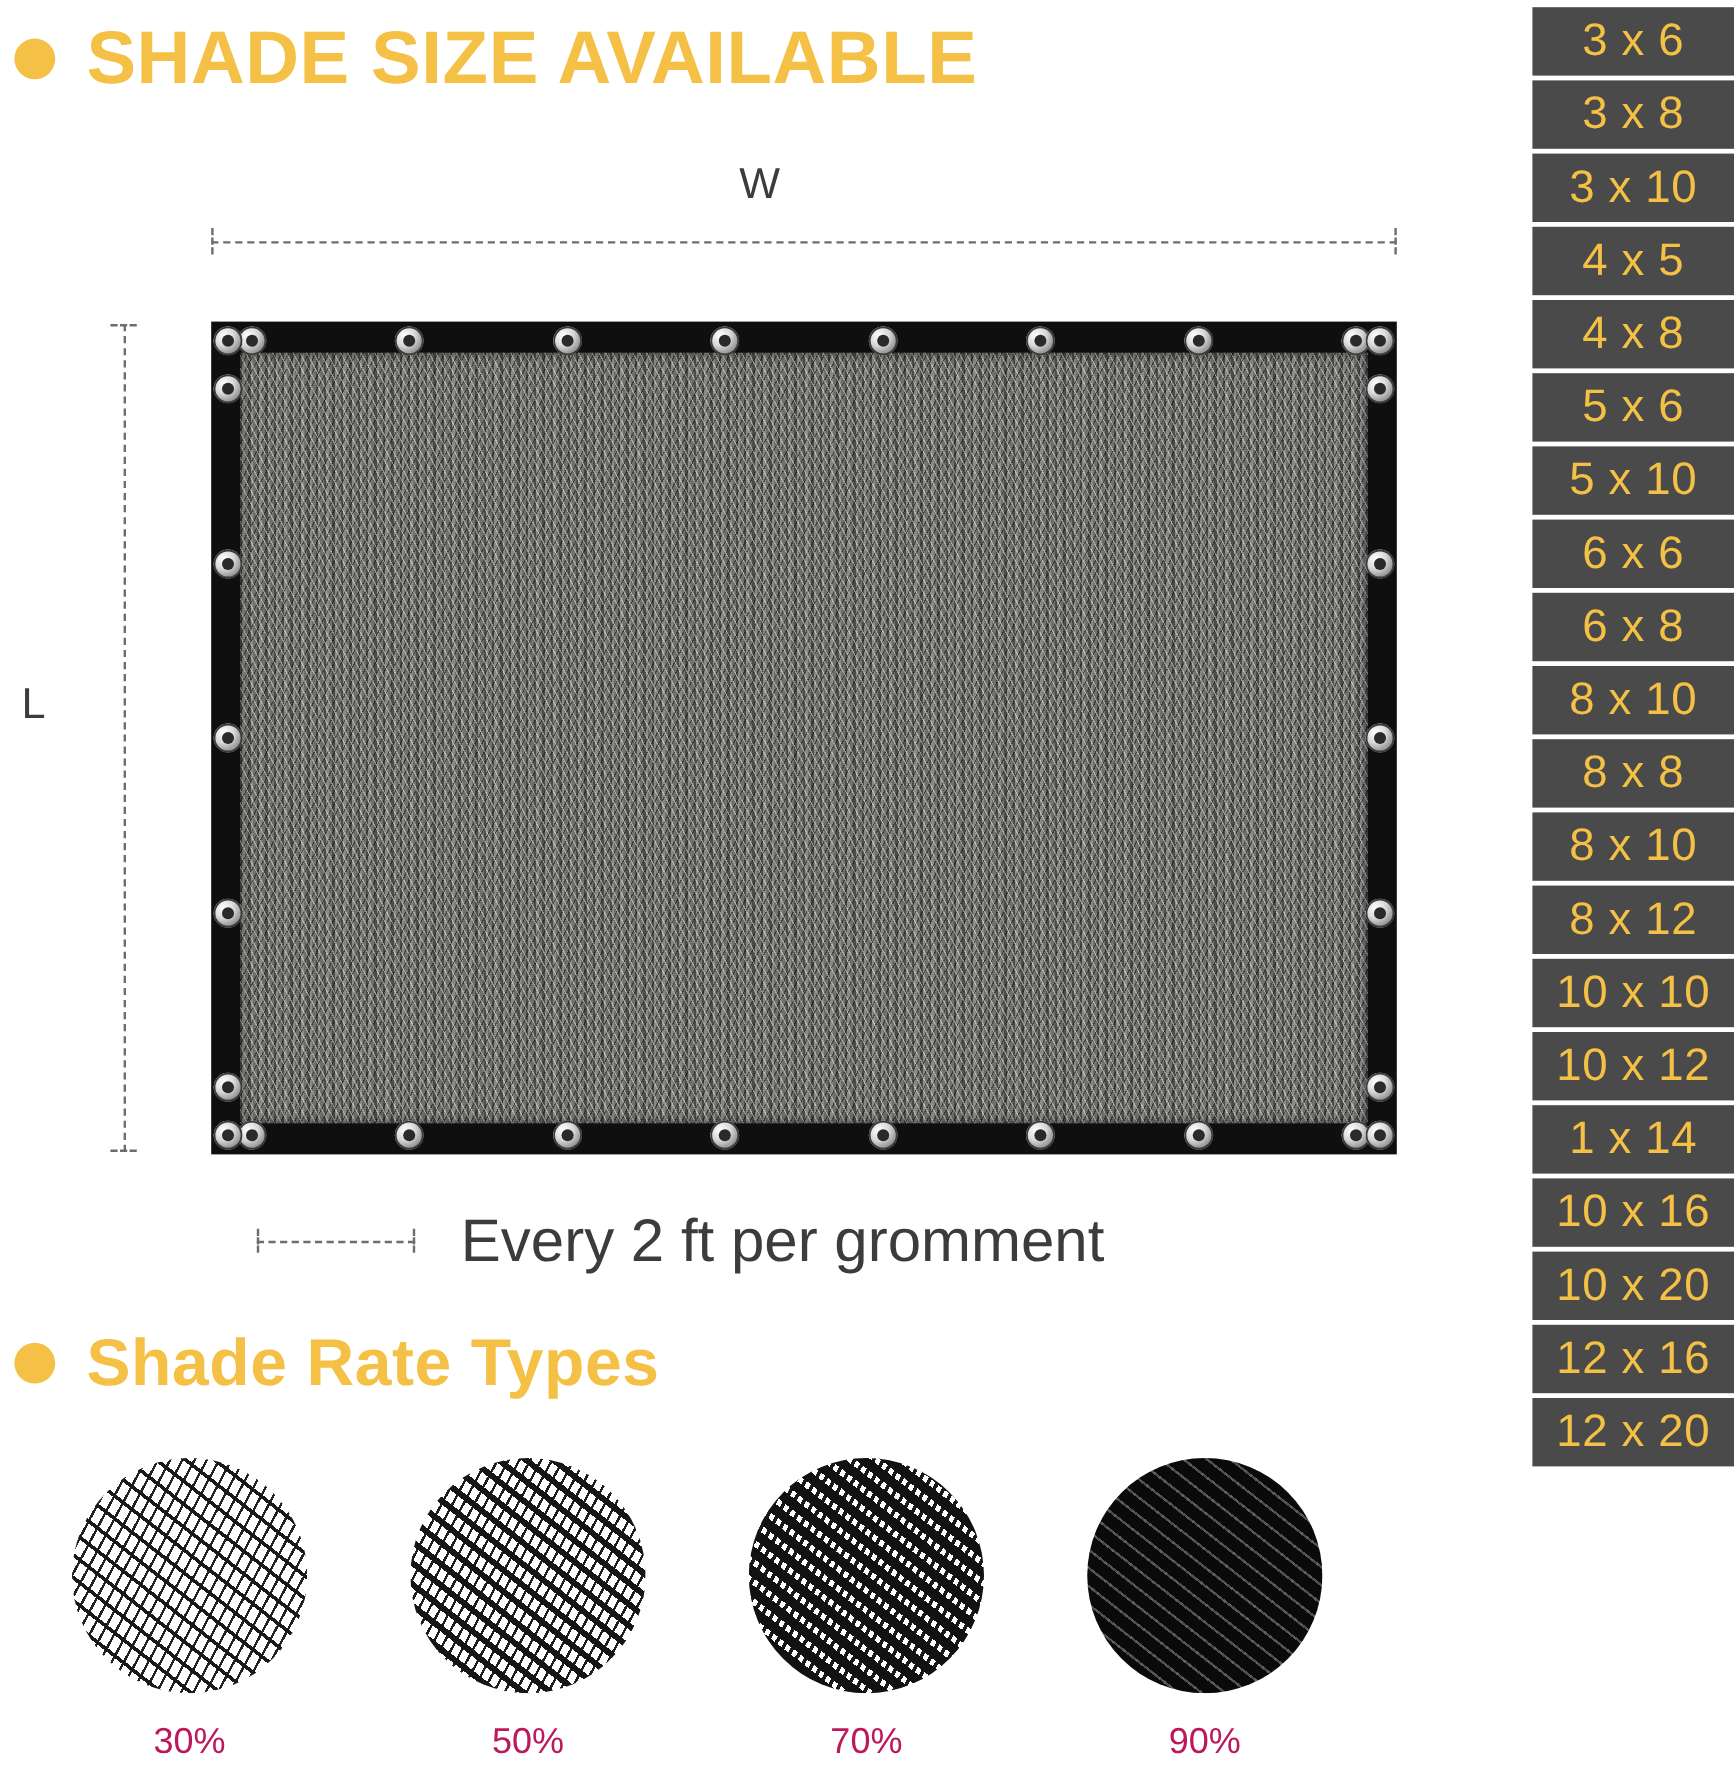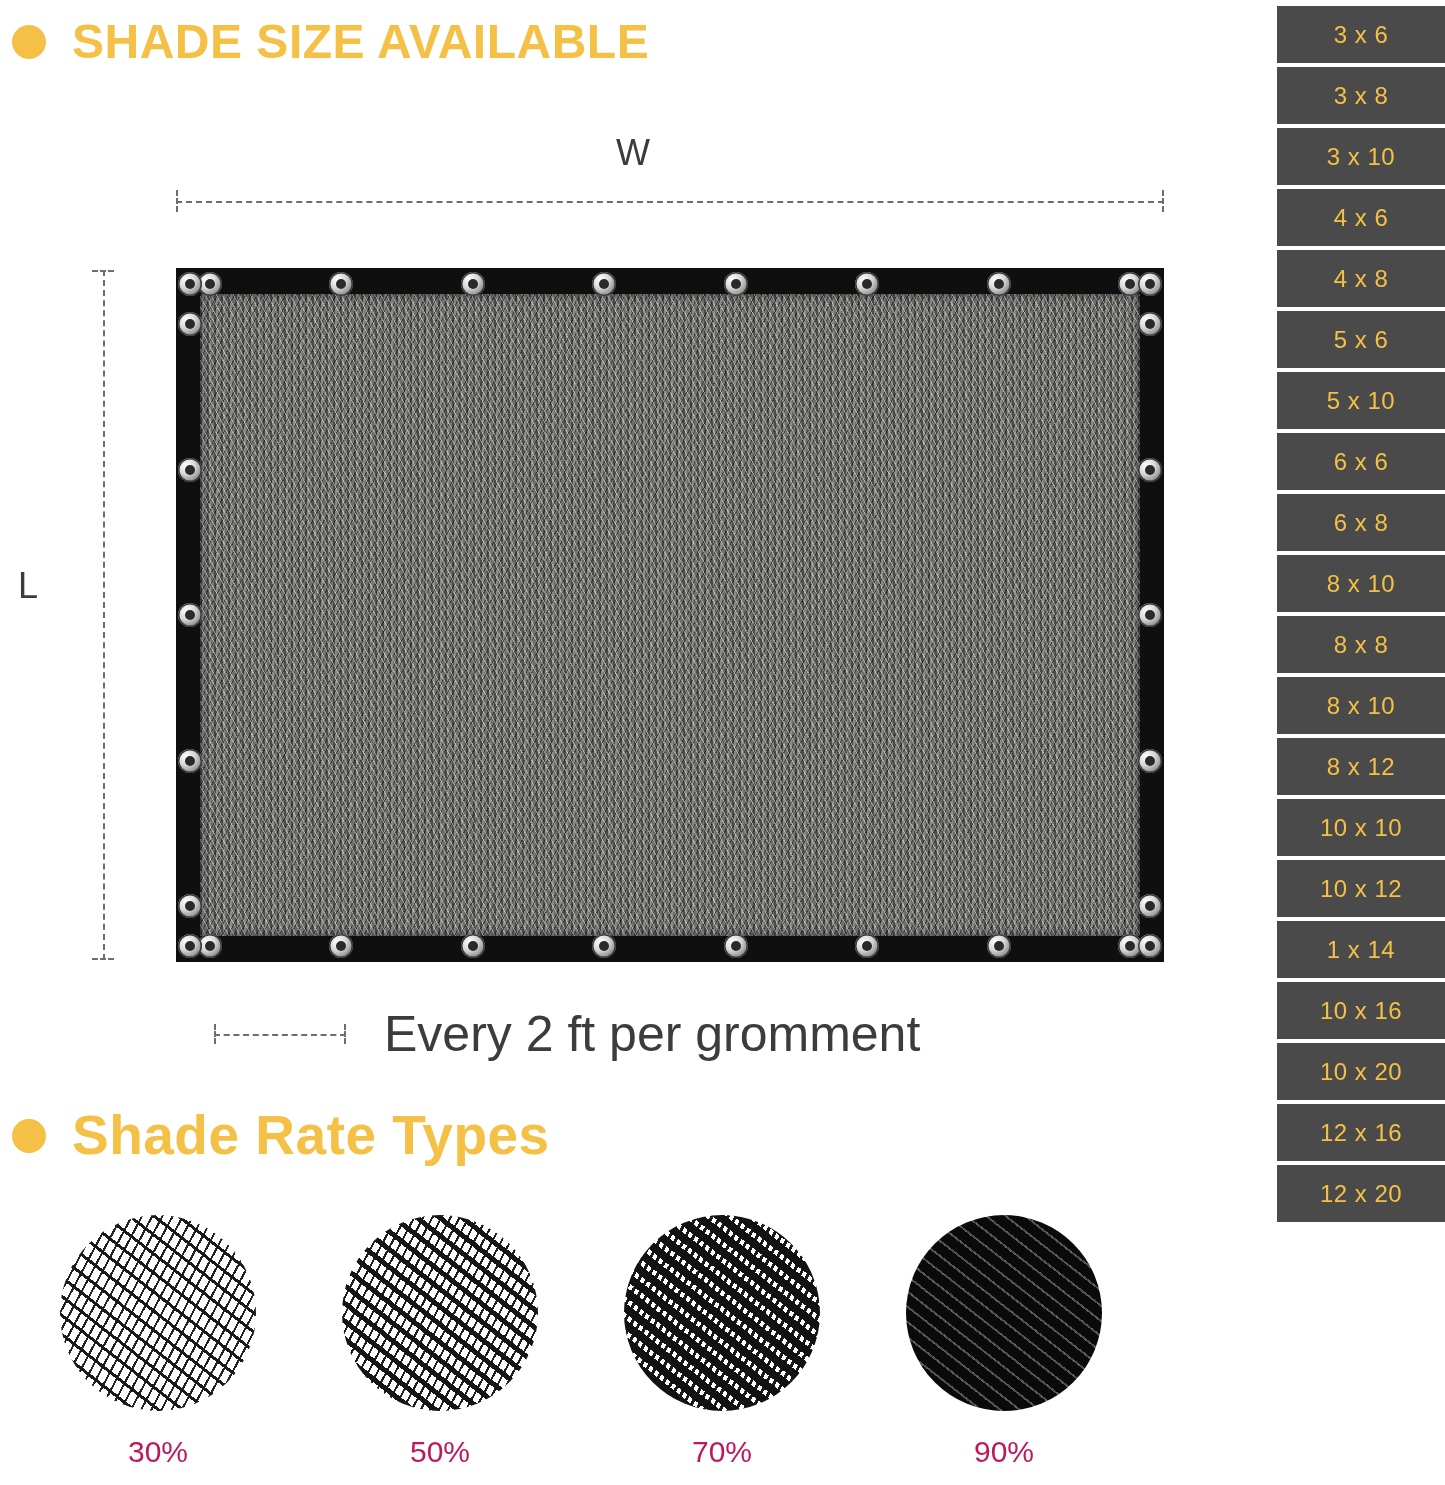--- a/index.html
+++ b/index.html
@@ -33,21 +33,21 @@
     color: #f4c045;
     font-weight: bold;
     letter-spacing: 0.5px;
     line-height: 1;
   }
   #heading-main {
     top: 18px;
     left: 12px;
   }
   #heading-main .heading-text {
-    font-size: 48px;
+    font-size: 62px;
   }
   #heading-rates {
     top: 1108px;
     left: 12px;
   }
   #heading-rates .heading-text {
     font-size: 55px;
   }
 
   
@@ -256,21 +256,21 @@
     width: 168px;
     display: flex;
     flex-direction: column;
     gap: 4px;
     padding-top: 6px;
   }
   .size-chip {
     height: 57px;
     background: #4a4a4a;
     color: #f4c045;
-    font-size: 24px;
+    font-size: 38px;
     display: flex;
     align-items: center;
     justify-content: center;
     letter-spacing: 0.5px;
   }
 </style>
 </head>
 <body>
 
 <div class="heading" id="heading-main">
@@ -359,21 +359,21 @@
     <div class="rate-item">
       <div class="rate-circle mesh-90"></div>
       <div class="rate-label">90%</div>
     </div>
   </div>
 
 <div id="size-list">
     <div class="size-chip">3 x 6</div>
     <div class="size-chip">3 x 8</div>
     <div class="size-chip">3 x 10</div>
-    <div class="size-chip">4 x 6</div>
+    <div class="size-chip">4 x 5</div>
     <div class="size-chip">4 x 8</div>
     <div class="size-chip">5 x 6</div>
     <div class="size-chip">5 x 10</div>
     <div class="size-chip">6 x 6</div>
     <div class="size-chip">6 x 8</div>
     <div class="size-chip">8 x 10</div>
     <div class="size-chip">8 x 8</div>
     <div class="size-chip">8 x 10</div>
     <div class="size-chip">8 x 12</div>
     <div class="size-chip">10 x 10</div>

